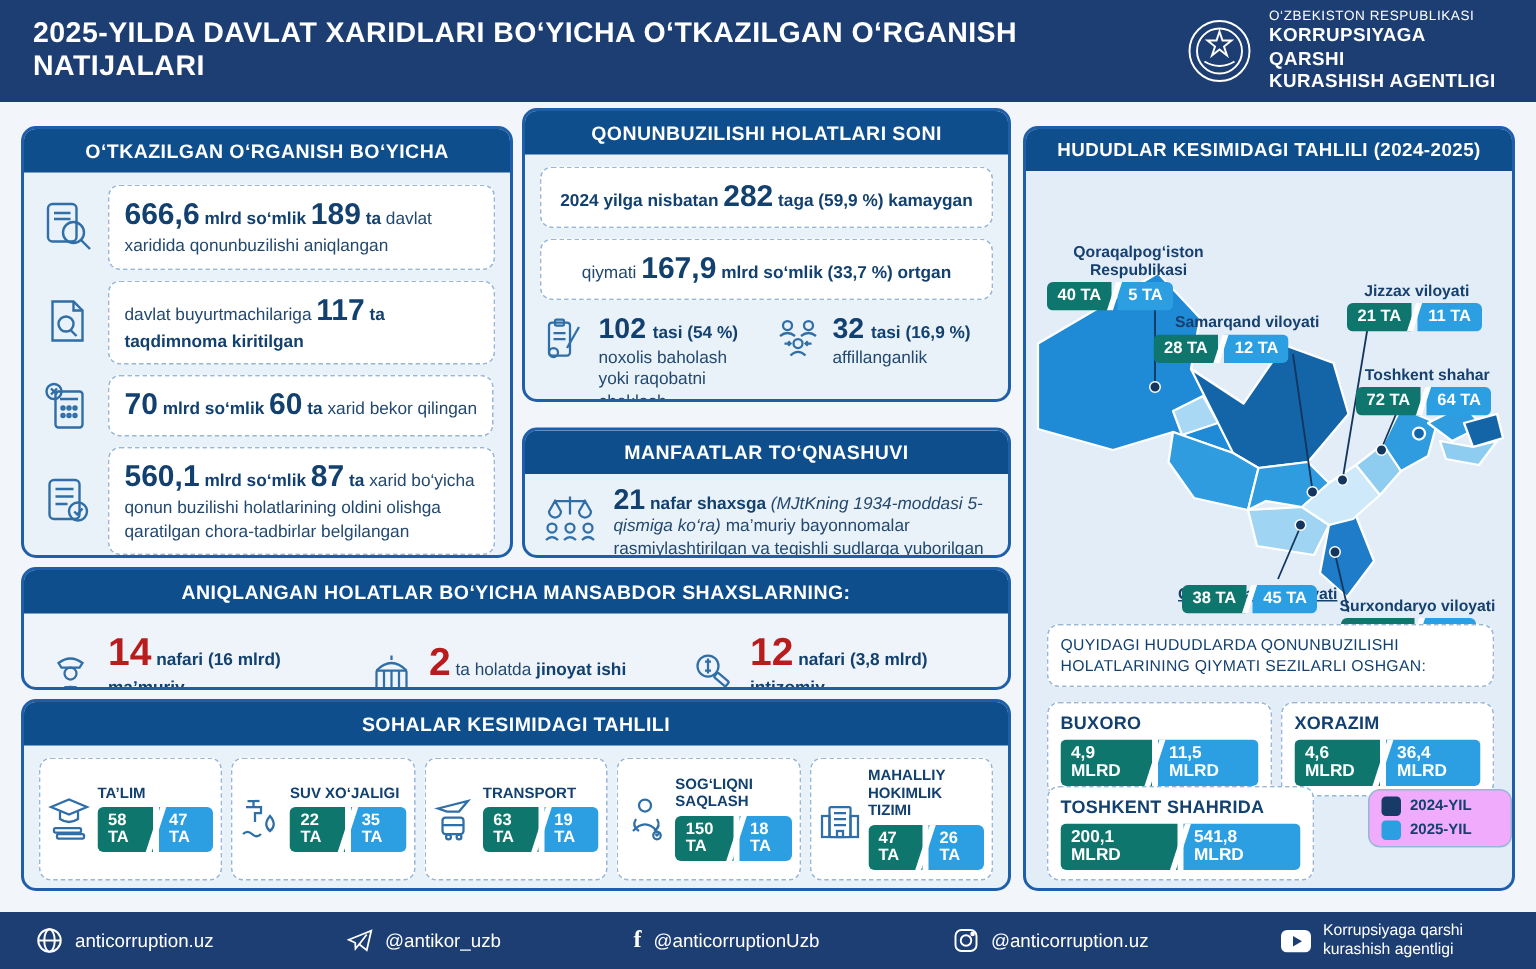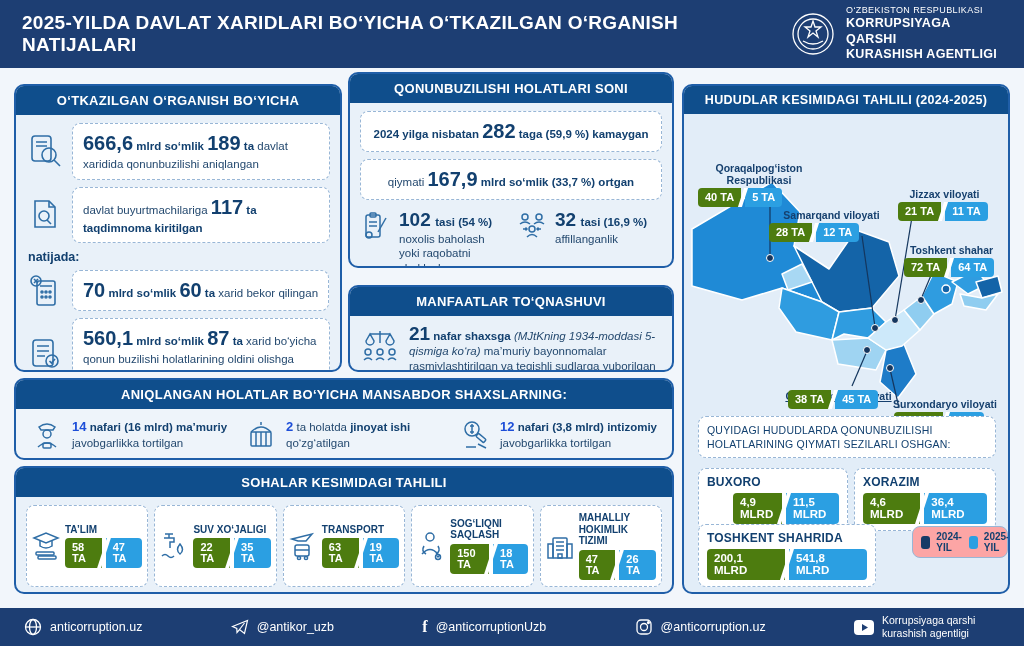--- a/index.html
+++ b/index.html
@@ -28,36 +28,36 @@
   .natijada{font-weight:bold;font-size:12.5px;color:#12406f;margin:4px 0 6px 2px;}
   
   .statgrid{display:grid;grid-template-columns:1fr 1fr;gap:8px 10px;padding:8px 10px 4px 10px;}
   .stat{display:flex;gap:7px;align-items:flex-start;}
   .snum{font-size:19px;font-weight:bold;color:#12406f;line-height:1;}
   .ssub{font-weight:bold;font-size:11.5px;color:#12406f;}
   .sdesc{font-size:11.5px;color:#24496f;line-height:1.25;margin-top:2px;}
   
   .badge{display:inline-flex;align-items:stretch;border-radius:4px;overflow:hidden;
          font-weight:bold;color:#fff;font-size:11px;line-height:1;vertical-align:middle;}
-  .badge .b24{background:#4d7c0f;padding:4px 7px;display:flex;align-items:center;}
+  .badge .b24{background:#0f766e;padding:4px 7px;display:flex;align-items:center;}
   .badge .b25{background:#2b9fe2;padding:4px 7px;display:flex;align-items:center;}
   .badge i{display:block;flex:0 0 4px;width:4px;background:#fff;transform:skewX(-18deg);}
   
   .oband-row{display:flex;gap:14px;padding:9px 14px;align-items:center;}
   .oitem{display:flex;gap:8px;align-items:center;flex:1;}
-  .onum{font-size:13px;font-weight:bold;color:#1d4ed8;}
+  .onum{font-size:26px;font-weight:bold;color:#b91c1c;}
   .otxt{font-size:11.5px;color:#24496f;line-height:1.3;}
   
   .cards{display:flex;gap:6px;padding:8px 10px 4px 10px;}
   .card{flex:1;border:1.5px dashed #98b6d6;background:#fff;border-radius:8px;padding:6px 5px;
         display:flex;gap:5px;align-items:center;box-sizing:border-box;}
   .clabel{font-size:10px;font-weight:bold;color:#12406f;line-height:1.15;margin-bottom:3px;}
   .noterow{display:flex;align-items:center;gap:8px;padding:4px 10px;}
-  .legendbox{border:1.5px solid #98b6d6;background:#fca5a5;border-radius:8px;padding:4px 8px;
-             display:flex;flex-direction:row;gap:3px;}
+  .legendbox{border:1.5px solid #98b6d6;background:#f0abfc;border-radius:8px;padding:4px 8px;
+             display:flex;flex-direction:column;gap:3px;}
   .lrow{display:flex;align-items:center;gap:6px;}
   .lsq{width:13px;height:13px;border-radius:3px;}
   .lsq.d{background:#173a66;} .lsq.l{background:#2b9fe2;}
   .llab{font-size:10px;font-weight:bold;color:#12406f;}
   
   .rpanel{background:#e2edf8;}
   .maplab{position:absolute;font-size:10.5px;font-weight:bold;color:#16406e;text-align:center;line-height:1.15;}
   .mapbadge{position:absolute;}
   .growthbox{position:absolute;border:1.5px dashed #98b6d6;background:#fff;border-radius:8px;
              box-sizing:border-box;padding:6px 8px;}
@@ -123,21 +123,20 @@
             <circle cx="17" cy="19" r="5"></circle>
               <line x1="20" y1="23" x2="24" y2="27"></line>
           </svg>
         </span>
         <div class="dbox">
           <span>davlat buyurtmachilariga</span>
           <span class="num">117</span>
           <span class="bld">ta taqdimnoma kiritilgan</span>
         </div>
       </div>
-      <div class="natijada">natijada:</div>
       <div class="row">
         <span class="ricon">
           <svg width="36" height="36" viewBox="0 0 36 36" fill="none" stroke="#2f6ea6" stroke-width="1.6">
             <rect x="10" y="8" width="18" height="24" rx="2"></rect>
               <line x1="13" y1="13" x2="25" y2="13"></line>
             <circle cx="15" cy="19" r="1"></circle>
               <circle cx="19" cy="19" r="1"></circle>
               <circle cx="23" cy="19" r="1"></circle>
             <circle cx="15" cy="24" r="1"></circle>
               <circle cx="19" cy="24" r="1"></circle>
@@ -501,21 +500,21 @@
           <span class="b25">5 TA</span>
       </span>
     </div>
 
     <div class="growthbox" style="left:14px;top:330px;width:298px;">
       <div style="font-size:10.5px;font-weight:normal;color:#12406f;line-height:1.35;letter-spacing:.2px;">QUYIDAGI HUDUDLARDA QONUNBUZILISHI HOLATLARINING QIYMATI SEZILARLI OSHGAN:</div>
     </div>
 
     <div class="growthbox" style="left:14px;top:382px;width:150px;">
       <div class="gname">BUXORO</div>
-      <span class="badge" style="font-size:11.5px;margin-left:26px;">
+      <span class="badge" style="font-size:11.5px;">
         <span class="b24">4,9 MLRD</span>
           <i></i>
           <span class="b25">11,5 MLRD</span>
       </span>
     </div>
     <div class="growthbox" style="left:170px;top:382px;width:142px;">
       <div class="gname">XORAZIM</div>
       <span class="badge" style="font-size:11.5px;">
         <span class="b24">4,6 MLRD</span>
           <i></i>

